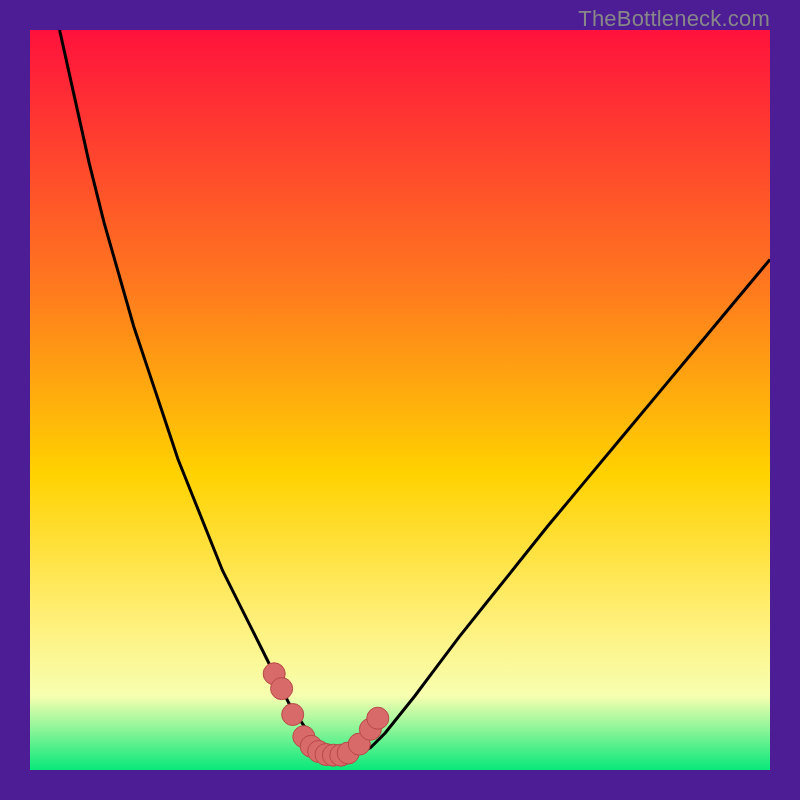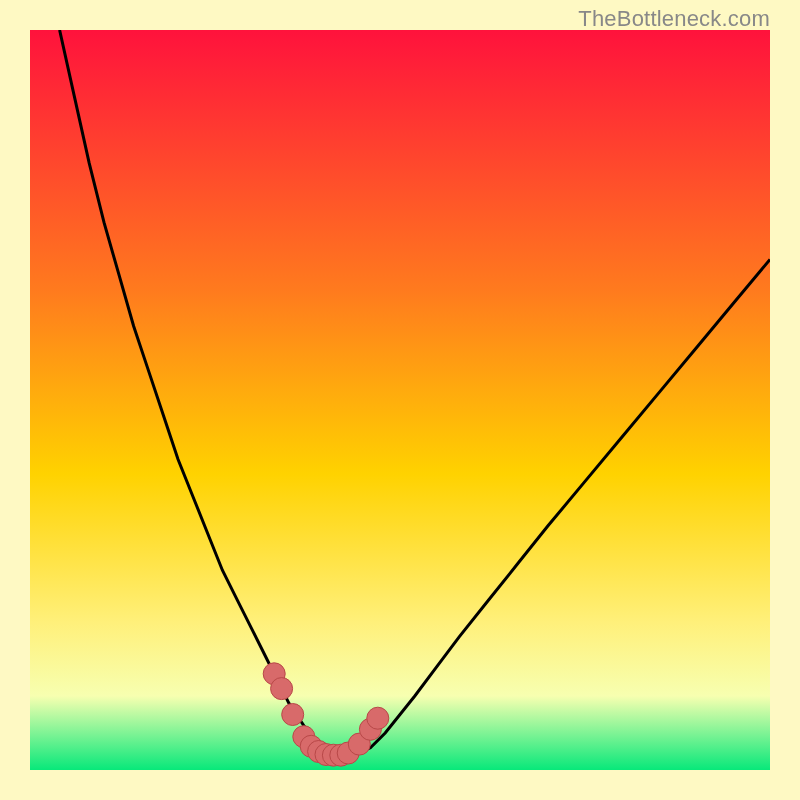--- a/index.html
+++ b/index.html
@@ -1,16 +1,16 @@
 <!DOCTYPE html>
 <html><head>
 <meta charset="utf-8">
 <style>
   html,body{margin:0;padding:0;width:800px;height:800px;background:#000;overflow:hidden;font-family:Arial,Helvetica,sans-serif}
-  .frame{position:absolute;inset:0;background:#fef9c3}
+  .frame{position:absolute;inset:0;background:#4c1d95}
   .plot{position:absolute;left:30px;top:30px;width:740px;height:740px;overflow:hidden}
   .watermark{position:absolute;top:6px;right:30px;color:#888;font-size:22px;font-weight:500;letter-spacing:.2px}
 </style>
 </head>
 <body>
 
 <div class="frame">
   <div class="watermark">TheBottleneck.com</div>
   <div class="plot">
     <svg id="svg" width="740" height="740" viewBox="0 0 740 740" preserveAspectRatio="none">

